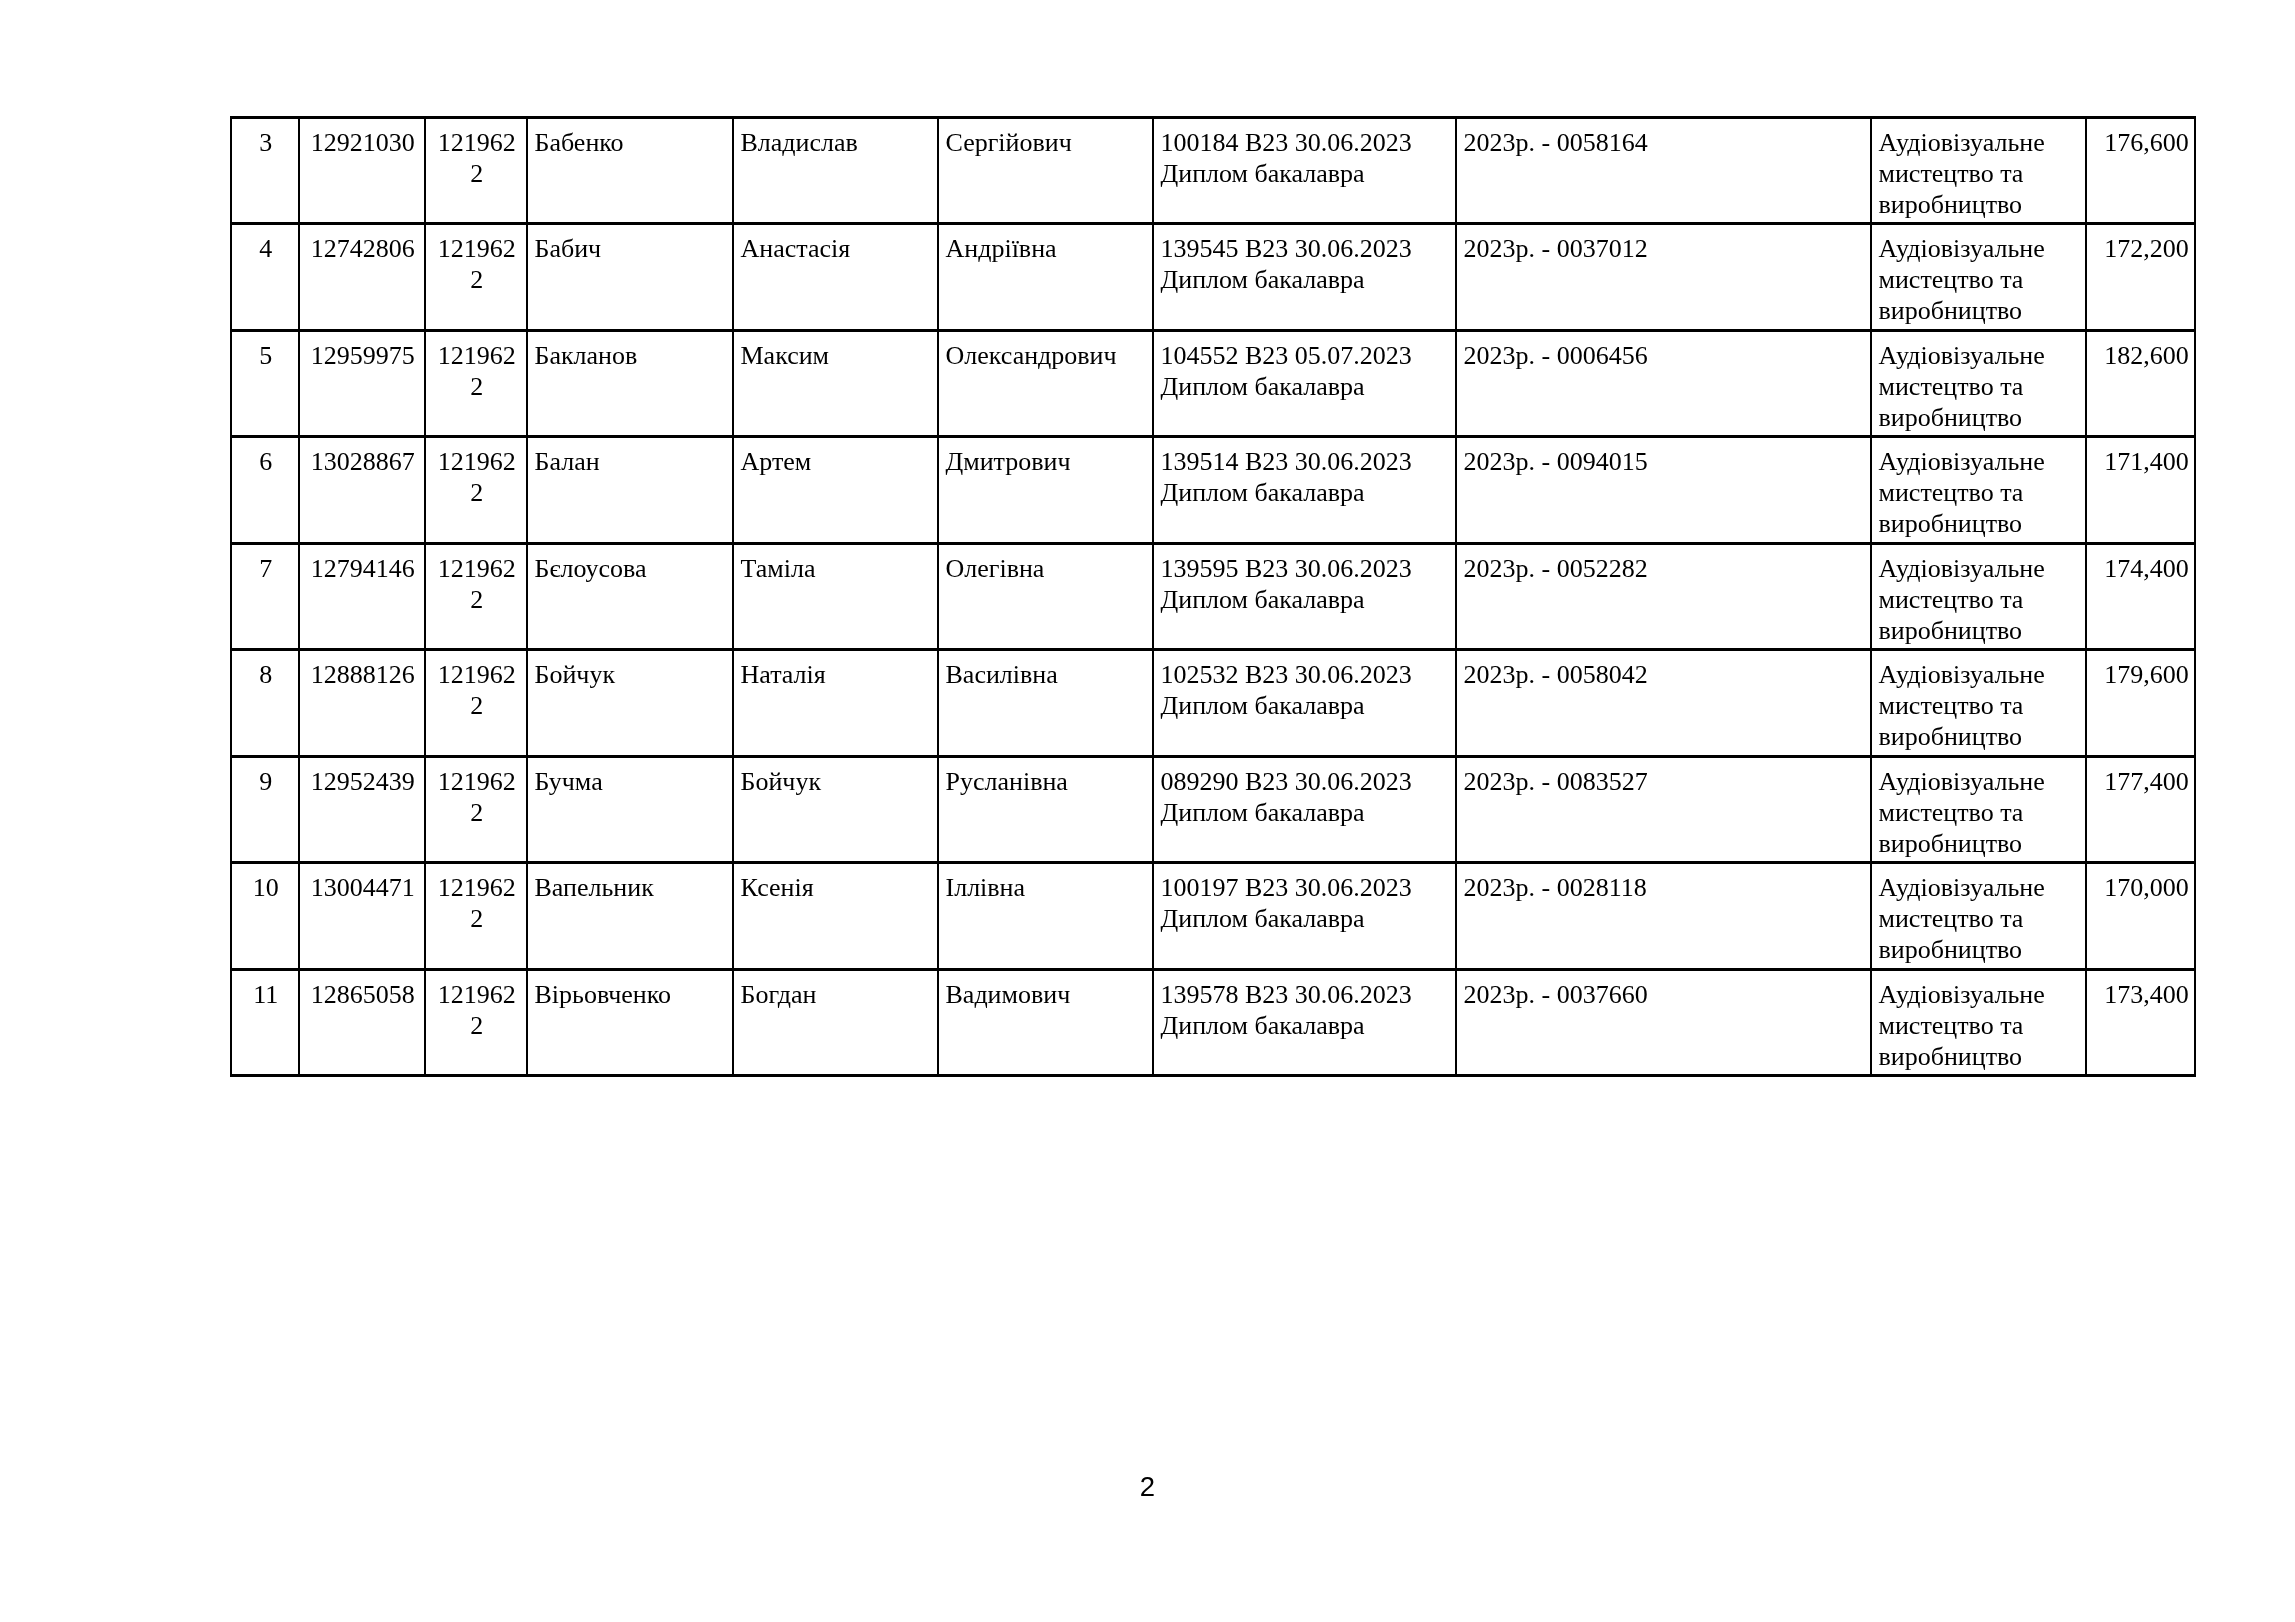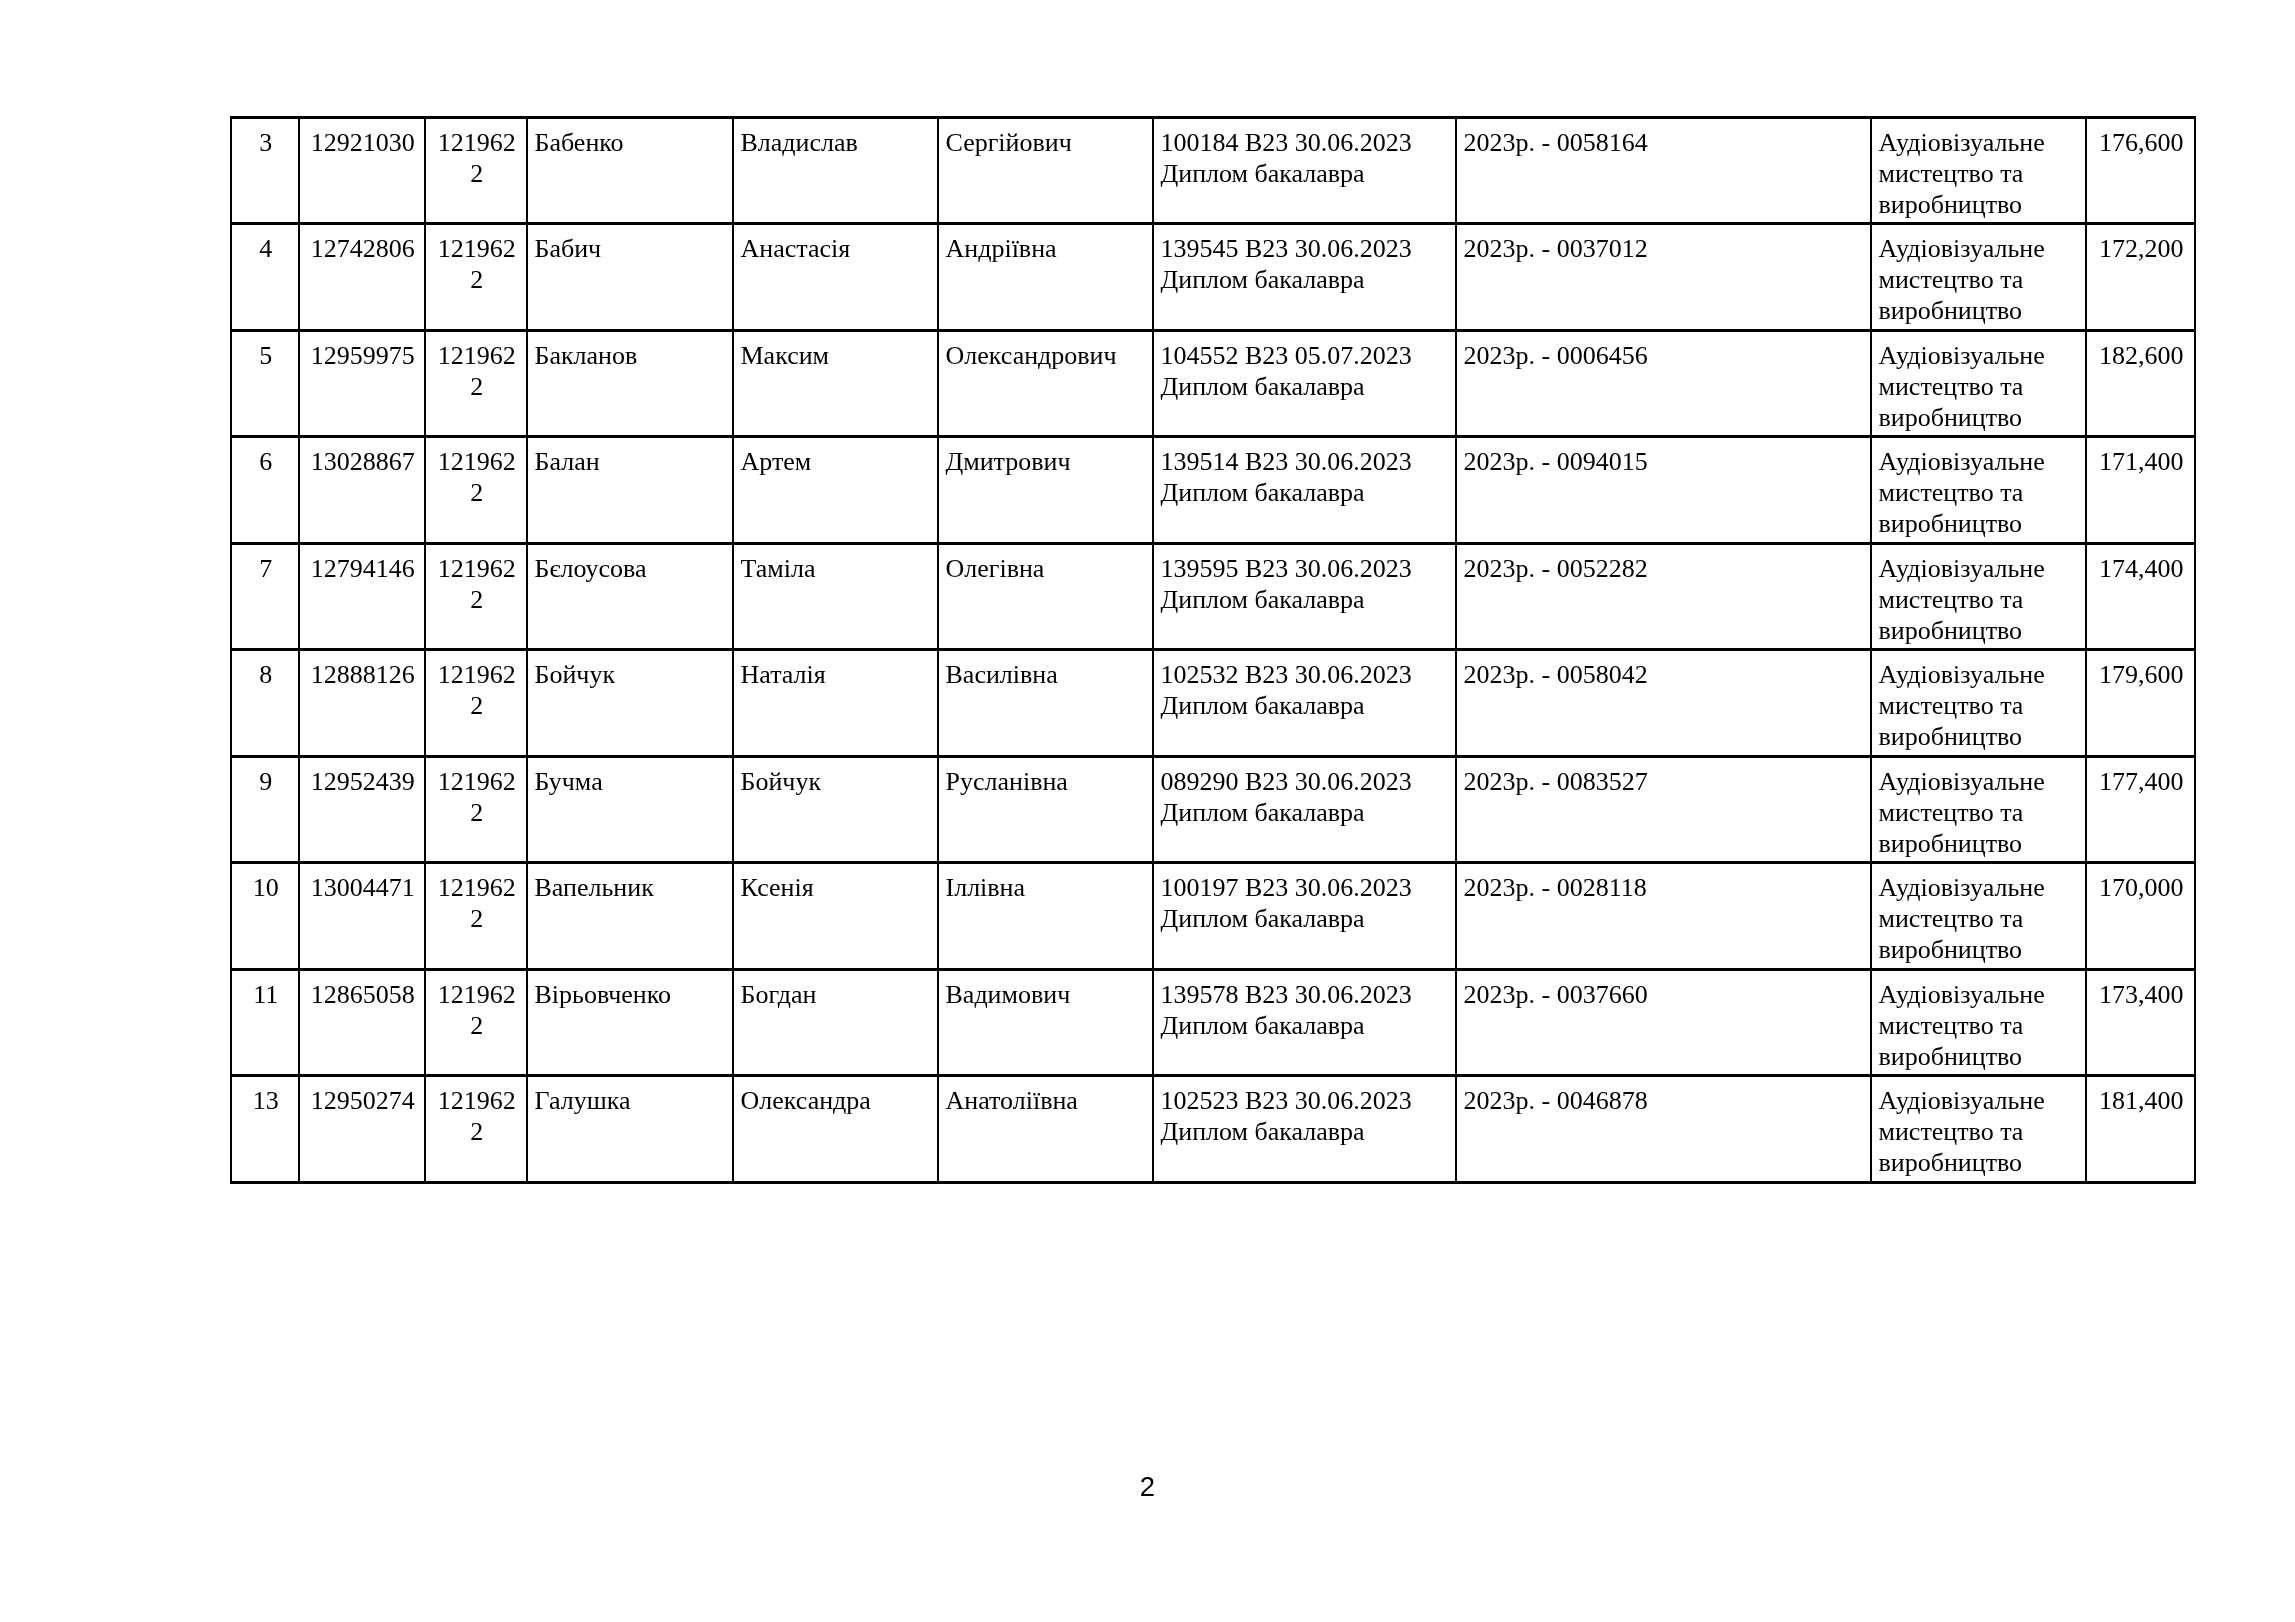--- a/index.html
+++ b/index.html
@@ -41,21 +41,21 @@
   td.c-index, td.c-id, td.c-code {
     text-align: center;
     vertical-align: middle;
     padding: 2.6px 2.6px;
   }
   td.c-lname, td.c-fname, td.c-pname, td.c-doc, td.c-series, td.c-spec {
     text-align: left;
     vertical-align: top;
   }
   td.c-score {
-    text-align: center;
+    text-align: right;
     vertical-align: top;
     padding-right: 6.5px;
   }
   .page-number {
     position: absolute;
     left: 0;
     right: 0;
     top: 1471px;
     text-align: center;
     font-family: "Liberation Sans", sans-serif;
@@ -219,35 +219,19 @@
     <td class="c-fname">Богдан</td>
     <td class="c-pname">Вадимович</td>
     <td class="c-doc">139578 В23 30.06.2023
 Диплом бакалавра</td>
     <td class="c-series">2023р. - 0037660</td>
     <td class="c-spec">Аудіовізуальне
 мистецтво та
 виробництво</td>
     <td class="c-score">173,400</td>
   </tr>
-        <tr>
-    <td class="c-index">13</td>
-    <td class="c-id">12950274</td>
-    <td class="c-code">121962
-2</td>
-    <td class="c-lname">Галушка</td>
-    <td class="c-fname">Олександра</td>
-    <td class="c-pname">Анатоліївна</td>
-    <td class="c-doc">102523 В23 30.06.2023
-Диплом бакалавра</td>
-    <td class="c-series">2023р. - 0046878</td>
-    <td class="c-spec">Аудіовізуальне
-мистецтво та
-виробництво</td>
-    <td class="c-score">181,400</td>
-  </tr>
       </tbody>
   </table>
 
   <div class="page-number">2</div>
 
 </div>
 
 
 </body></html>

